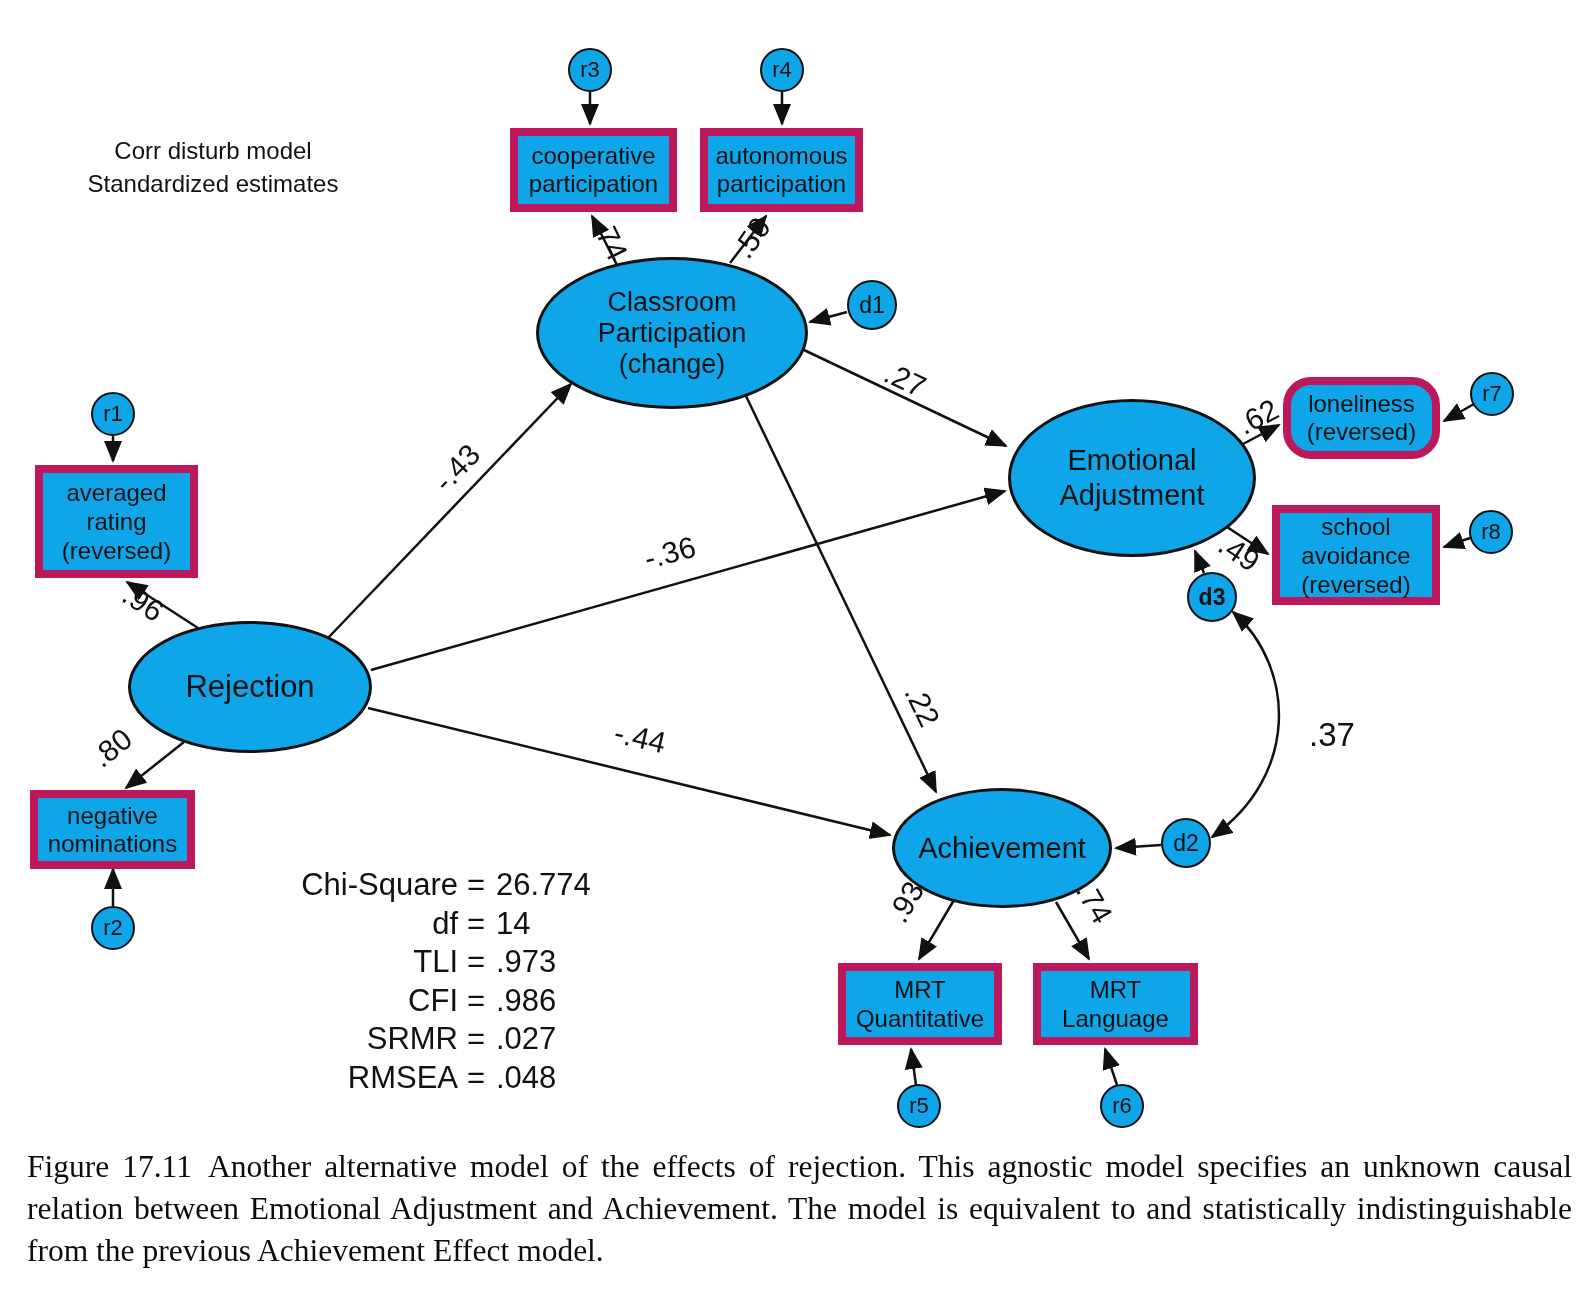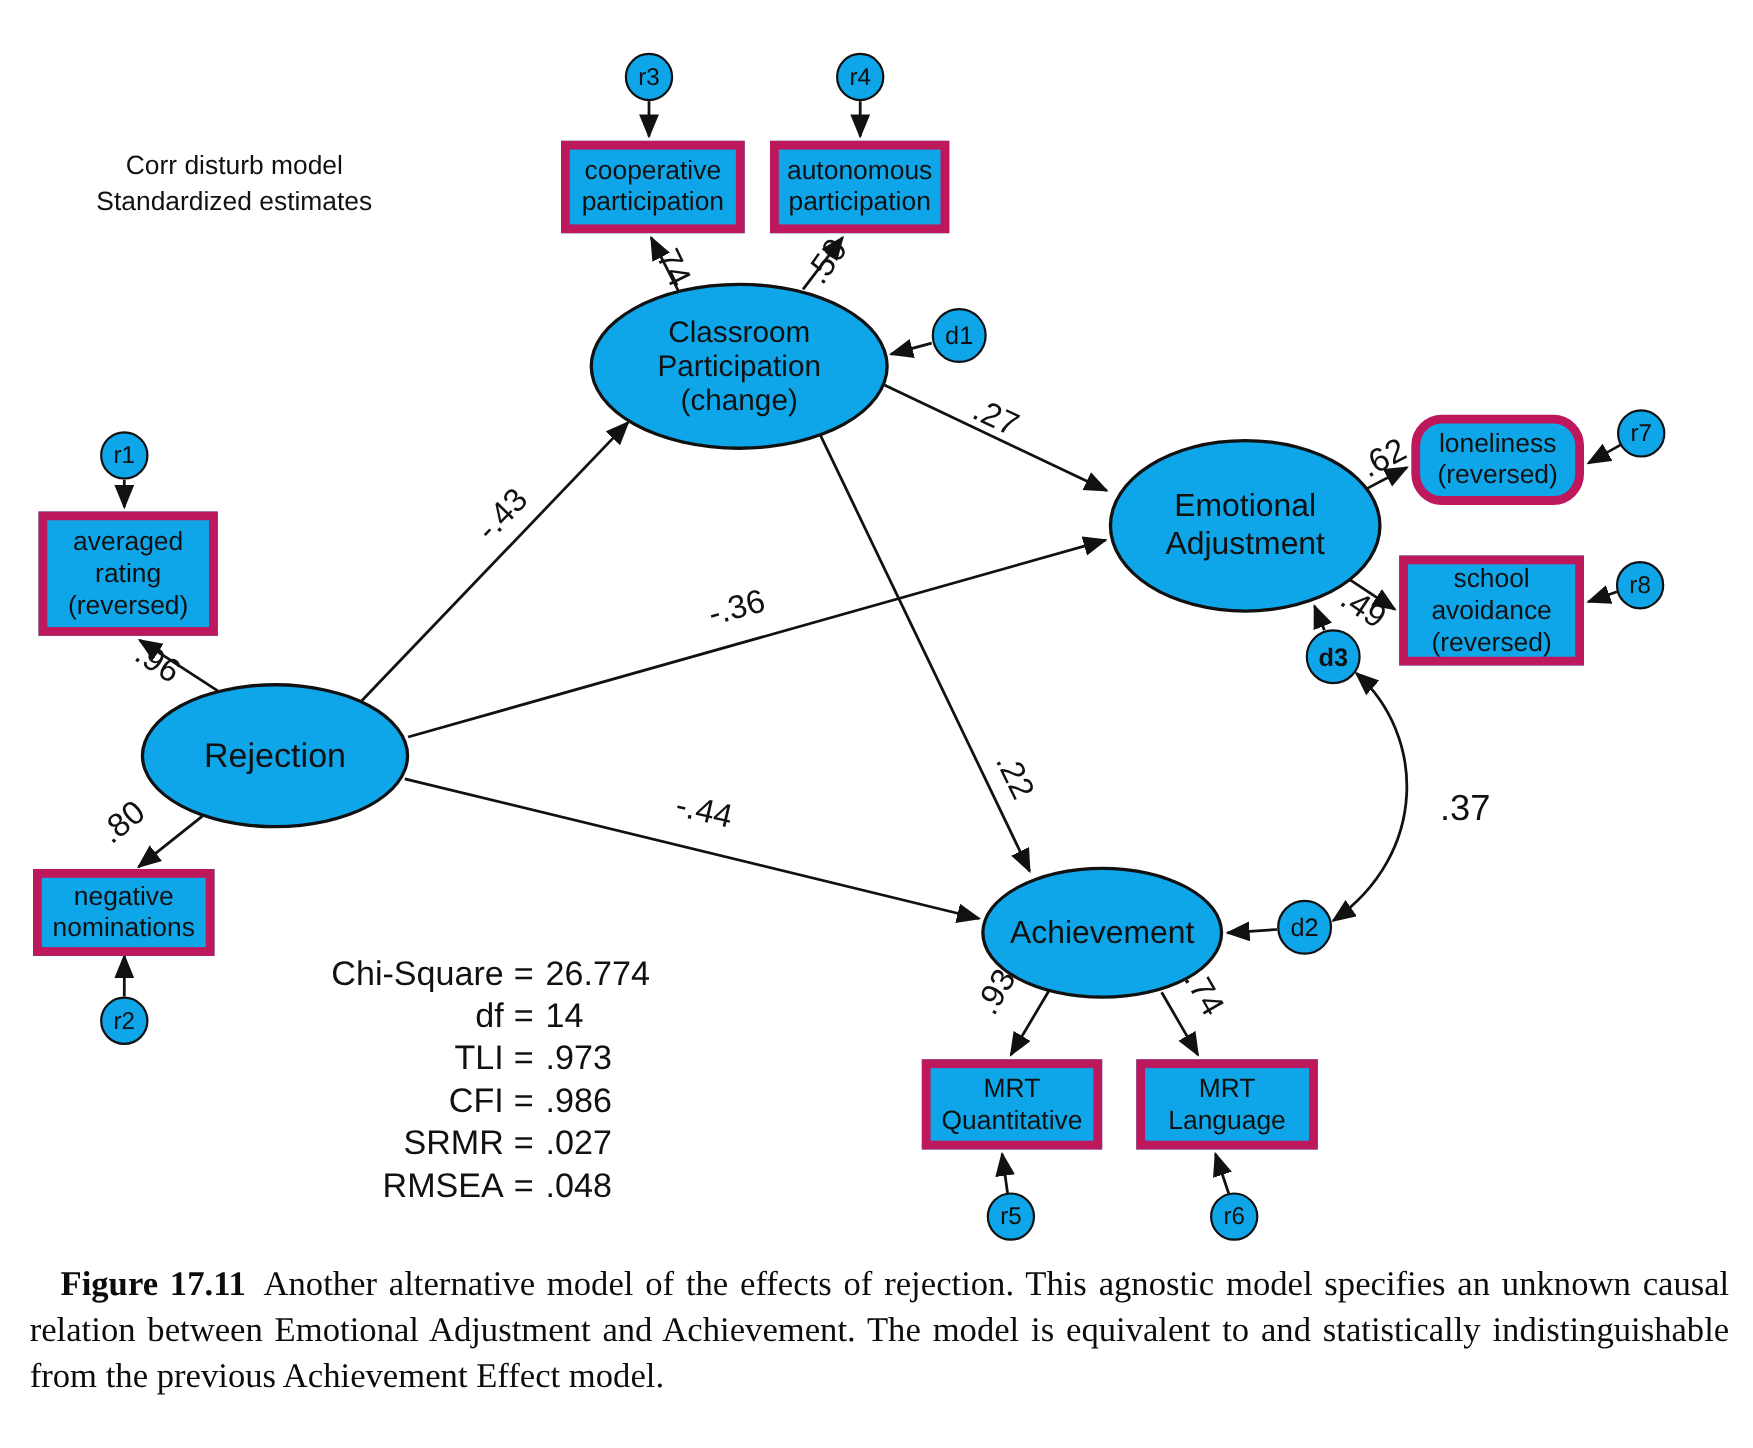--- a/index.html
+++ b/index.html
@@ -17,21 +17,21 @@
   .header-note{position:absolute;left:60px;top:94px;width:306px;text-align:center;
         font-size:24px;line-height:33px;white-space:pre-line;margin-top:40px;}
   .fitblock{position:absolute;left:262px;top:866px;display:grid;
         grid-template-columns:196px 36px auto;font-size:31px;line-height:38.5px;}
   .fitblock .fl{text-align:right;}
   .fitblock .fe{text-align:center;}
   .fitblock .fv{text-align:left;padding-left:2px;}
   .caption{position:absolute;left:27px;top:1146px;width:1545px;margin:0;
         font-family:"Liberation Serif",serif;font-size:31.5px;line-height:42px;
         text-align:justify;color:#0c0c0c;}
-  .caption strong{font-weight:bold;margin-right:16px;margin-left:28px;}
+  .caption strong{font-weight:normal;margin-right:16px;}
 </style>
 </head>
 <body>
 
 <div class="page">
   <div class="diagram">
 
     <svg class="wires" width="1594" height="1130" viewBox="0 0 1594 1130">
       <defs>
         <marker id="ah" markerUnits="userSpaceOnUse" markerWidth="24" markerHeight="20" refX="20" refY="9" orient="auto">

